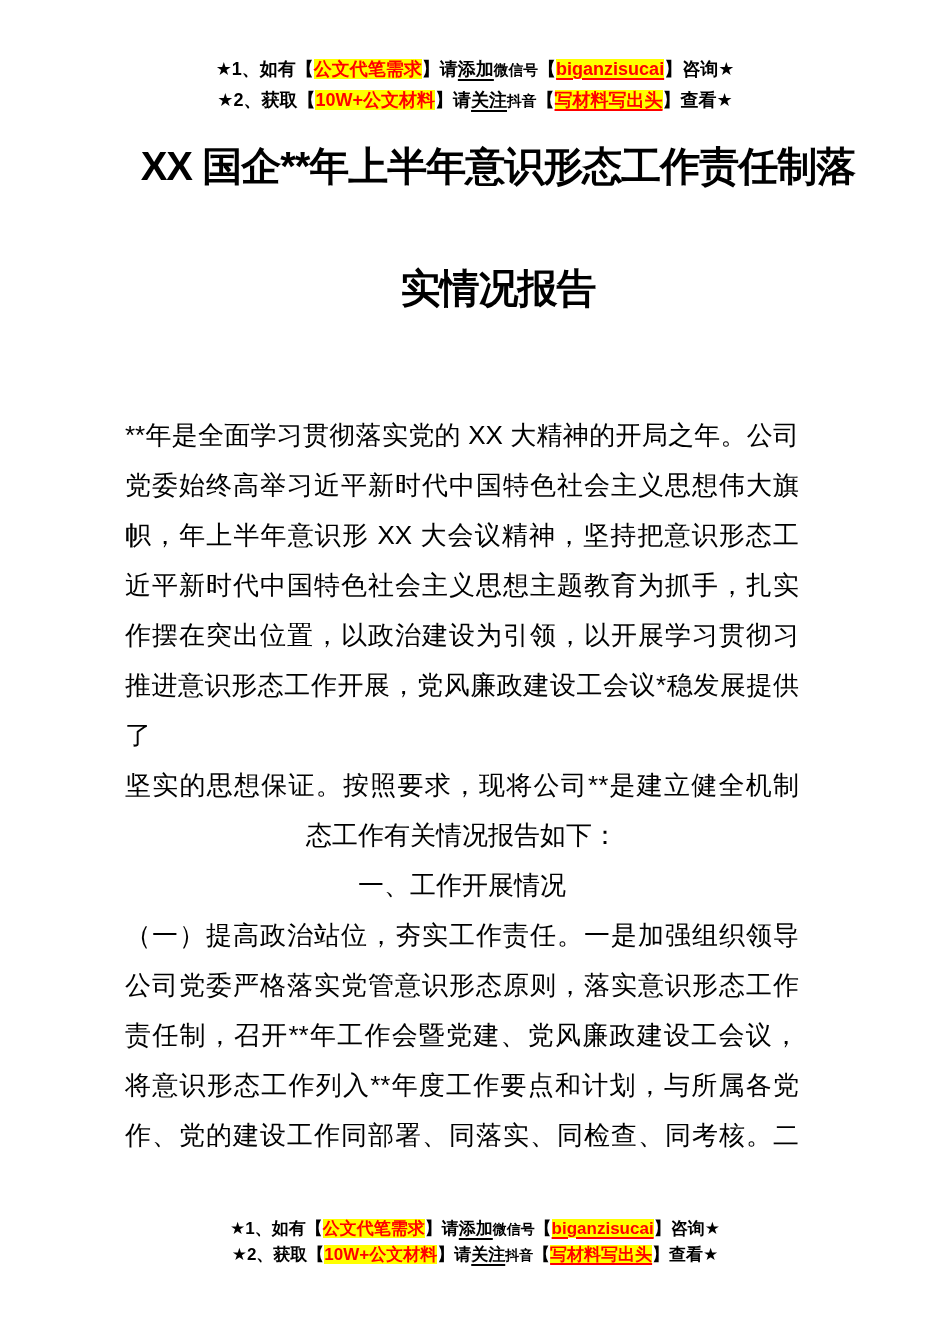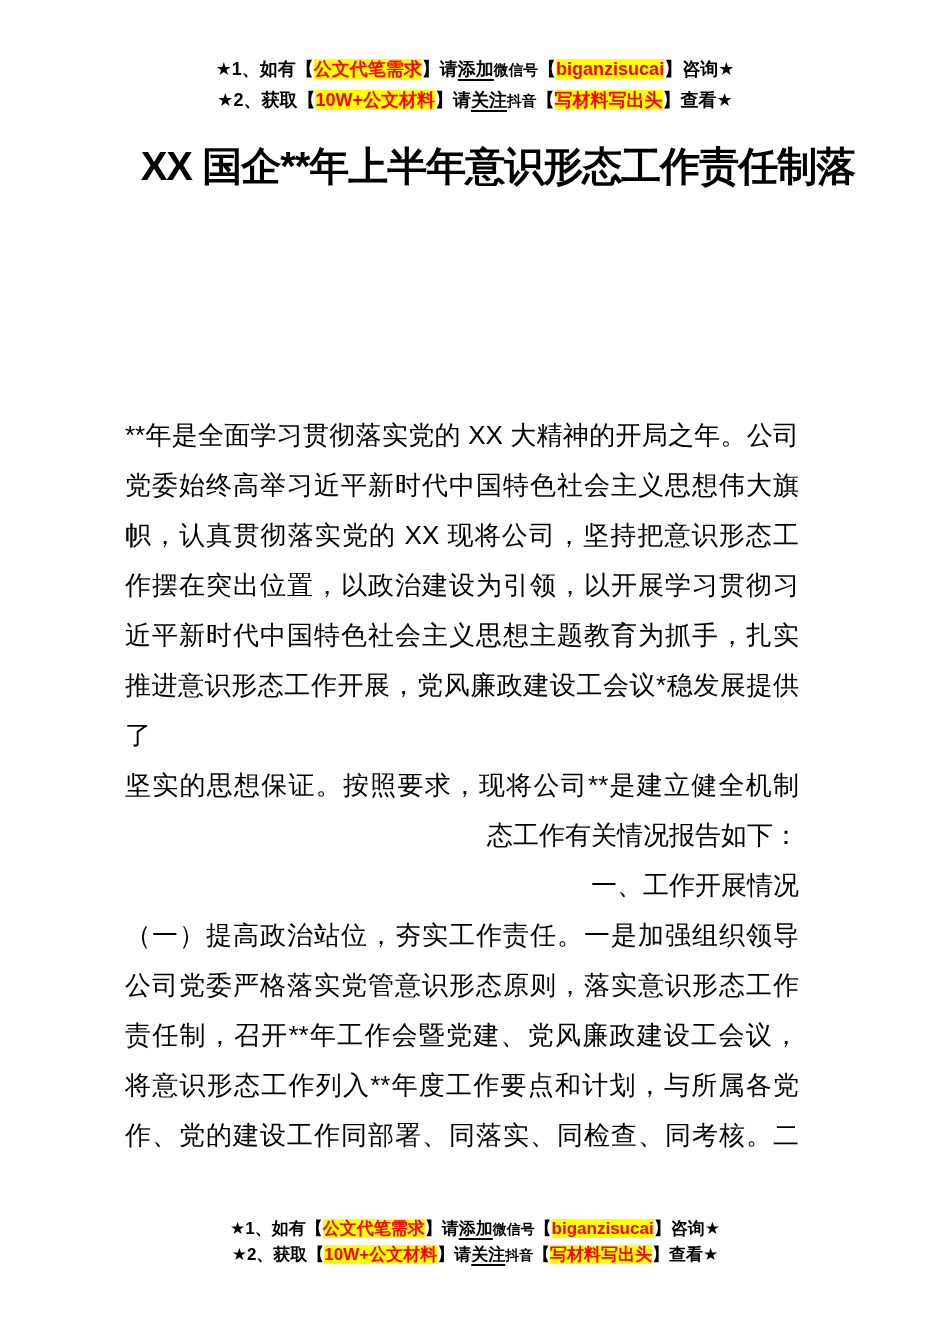--- a/index.html
+++ b/index.html
@@ -33,20 +33,21 @@
     background: var(--hl, #ffff00);
   }
   .seg-underline {
     text-decoration: underline;
     text-decoration-thickness: 2px;
     text-underline-offset: 4px;
   }
   .seg-highlight-underline {
     color: var(--accent, #ff0000);
     background: var(--hl, #ffff00);
+    text-decoration: underline;
     text-decoration-thickness: 2px;
     text-underline-offset: 3px;
   }
   .seg-small { font-size: 0.82em; }
 
   
   .doc-title {
     position: absolute;
     top: 140px;
     left: 16px;
@@ -62,49 +63,50 @@
 
   
   .doc-body {
     position: absolute;
     top: 410px;
     left: 125px;
     width: 674px;
     font-size: 26px;
     line-height: 50px;
   }
-  .body-line { text-align: right; white-space: nowrap; }
+  .body-line { text-align: center; white-space: nowrap; }
   .body-line.justify {
     white-space: normal;
     text-align: justify;
     text-align-last: justify;
     text-justify: inter-character;
   }
 </style>
 </head>
 <body>
 
 <div class="page">
 
   <div class="banner top">
       <div class="banner-line"><span class="seg seg-plain">★1、如有【</span><span class="seg seg-highlight">公文代笔需求</span><span class="seg seg-plain">】请</span><span class="seg seg-underline">添加</span><span class="seg seg-small">微信号</span><span class="seg seg-plain">【</span><span class="seg seg-highlight-underline">biganzisucai</span><span class="seg seg-plain">】咨询★</span></div>
       <div class="banner-line"><span class="seg seg-plain">★2、获取【</span><span class="seg seg-highlight">10W+公文材料</span><span class="seg seg-plain">】请</span><span class="seg seg-underline">关注</span><span class="seg seg-small">抖音</span><span class="seg seg-plain">【</span><span class="seg seg-highlight-underline">写材料写出头</span><span class="seg seg-plain">】查看★</span></div>
     </div>
 
   <div class="doc-title">
     <div class="title-line">XX 国企**年上半年意识形态工作责任制落</div>
+    <div class="title-line">实情况报告</div>
   </div>
 
   <div class="doc-body">
       <div class="block block-paragraph">
         <div class="body-line justify">**年是全面学习贯彻落实党的 XX 大精神的开局之年。公司</div>
         <div class="body-line justify">党委始终高举习近平新时代中国特色社会主义思想伟大旗</div>
-        <div class="body-line justify">帜，认真贯彻落实党的 XX 现将公司，坚持把意识形态工</div>
+        <div class="body-line justify">帜，年上半年意识形 XX 大会议精神，坚持把意识形态工</div>
+        <div class="body-line justify">近平新时代中国特色社会主义思想主题教育为抓手，扎实</div>
         <div class="body-line justify">作摆在突出位置，以政治建设为引领，以开展学习贯彻习</div>
-        <div class="body-line justify">近平新时代中国特色社会主义思想主题教育为抓手，扎实</div>
         <div class="body-line justify">推进意识形态工作开展，党风廉政建设工会议*稳发展提供了</div>
         <div class="body-line justify">坚实的思想保证。按照要求，现将公司**是建立健全机制</div>
         <div class="body-line">态工作有关情况报告如下：</div>
       </div>
       <div class="block block-heading">
         <div class="body-line">一、工作开展情况</div>
       </div>
       <div class="block block-paragraph">
         <div class="body-line justify">（一）提高政治站位，夯实工作责任。一是加强组织领导</div>
         <div class="body-line justify">公司党委严格落实党管意识形态原则，落实意识形态工作</div>

